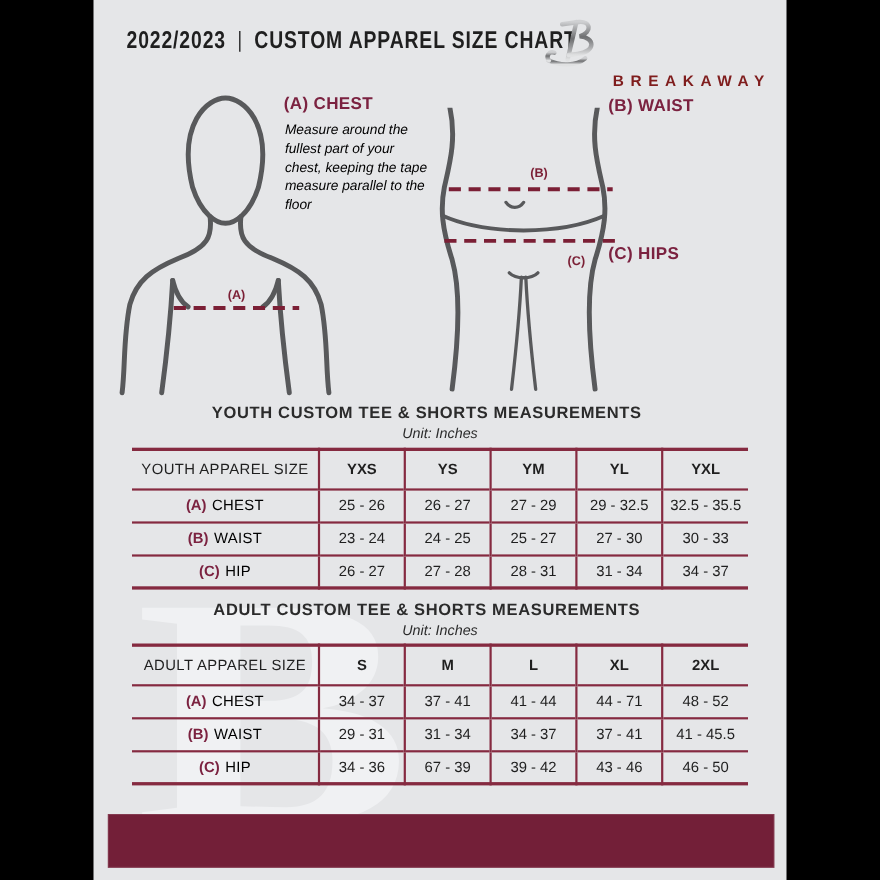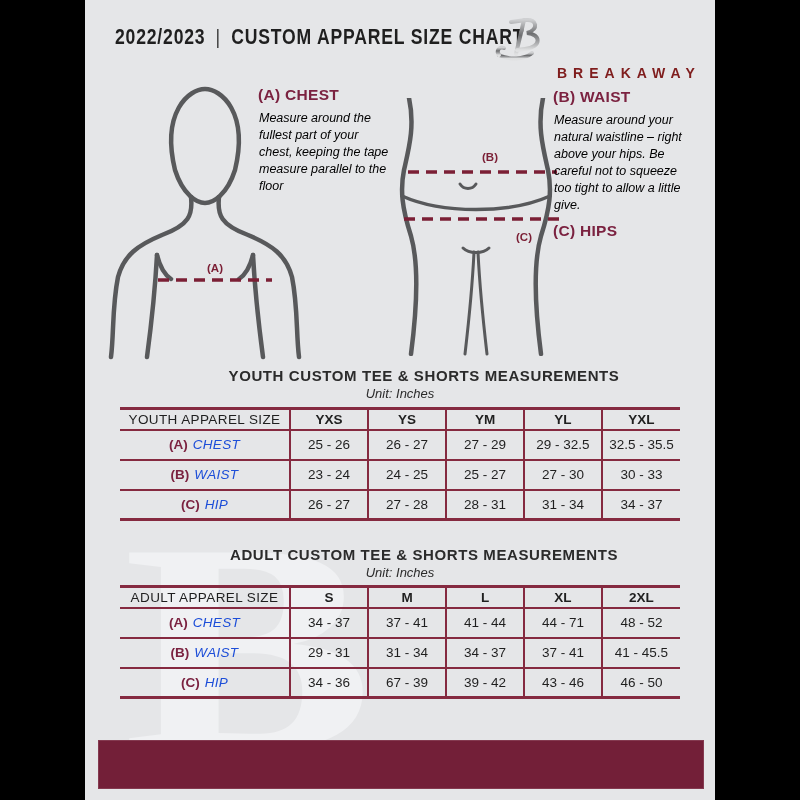--- a/index.html
+++ b/index.html
@@ -40,46 +40,46 @@
     position:absolute;font-weight:bold;font-size:15.5px;color:#7b2240;letter-spacing:.3px;
   }
   .guide-p{
     position:absolute;font-style:italic;font-size:12.5px;line-height:1.36;color:#000000;
     white-space:pre-line;
   }
 
   
   .sec-title{
     position:absolute;width:606px;text-align:center;
-    font-weight:bold;font-size:15px;color:#2b2b2b;letter-spacing:.6px;padding-left:36px;
+    font-weight:bold;font-size:15px;color:#2b2b2b;letter-spacing:.6px;
   }
   .sec-unit{
     position:absolute;width:630px;text-align:center;
     font-style:italic;font-size:13px;color:#2b2b2b;
   }
 
   
   table.size{
     position:absolute;left:35px;width:560px;
     border-collapse:collapse;table-layout:fixed;
   }
   table.size col.c0{width:170px;}
   table.size col.cn{width:78px;}
   table.size tr{height:30px;}
-  table.size tr.hrow{height:21px;}
+  table.size tr.hrow{height:36px;}
   table.size td{padding:0;border:none;font-size:13.5px;color:#1f1f1f;text-align:center;}
   table.size td+td{border-left:2px solid #852a40;margin-top:16px;}
   table.size tr.hrow{border-top:3px solid #852a40;border-bottom:2px solid #852a40;}
   table.size tr.drow{border-bottom:2px solid #852a40;}
   table.size tr.drow:last-child{border-bottom:3px solid #852a40;}
   td.lab{text-align:left;padding-left:14px;}
   .apparel{font-size:13.5px;color:#3a3a3a;letter-spacing:.4px;}
   .szhdr{font-weight:bold;font-size:14px;color:#1b1b1b;}
   .pref{font-weight:bold;color:#7b2240;margin-right:5px;}
-  .rowlab{color:#1d4ed8;letter-spacing:.3px;font-style:italic;}
+  .rowlab{color:#000000;letter-spacing:.3px;}
 
   .footer-bar{
     position:absolute;left:13px;top:740px;width:606px;height:49px;
     background:#731f38;box-shadow:inset 0 0 0 1px rgba(255,255,255,.12);
   }
   svg text{font-family:"Liberation Sans",sans-serif;}
 </style>
 </head>
 <body>
 
@@ -139,21 +139,20 @@
       <path d="M 21,74 L 170,74" stroke="#7b1f35" stroke-width="3.5" stroke-dasharray="11 7" fill="none"></path>
       <text x="103" y="63" text-anchor="middle" font-size="11.5" font-weight="bold" fill="#7b1f35">(B)</text>
       <path d="M 17,121 L 172,121" stroke="#7b1f35" stroke-width="3.5" stroke-dasharray="11 7" fill="none"></path>
       <text x="137" y="143" text-anchor="middle" font-size="11.5" font-weight="bold" fill="#7b1f35">(C)</text>
     </svg>
 
     <div class="guide-h" style="left:173px;top:86px">(A) CHEST</div>
     <div class="guide-p" style="left:174px;top:110px;width:130px">Measure around the fullest part of your chest, keeping the tape measure parallel to the floor</div>
 
     <div class="guide-h" style="left:468px;top:88px">(B) WAIST</div>
-    <div class="guide-p" style="left:469px;top:112px;width:142px">Measure around your natural waistline – right above your hips. Be careful not to squeeze too tight to allow a little give.</div>
 
     <div class="guide-h" style="left:468px;top:222px">(C) HIPS</div>
 
     <div class="sec-title" style="top:367px">YOUTH CUSTOM TEE &amp; SHORTS MEASUREMENTS</div>
     <div class="sec-unit" style="top:386px">Unit: Inches</div>
 
     <table class="size" style="top:407px">
       <colgroup>
           <col class="c0">
           <col class="cn">

